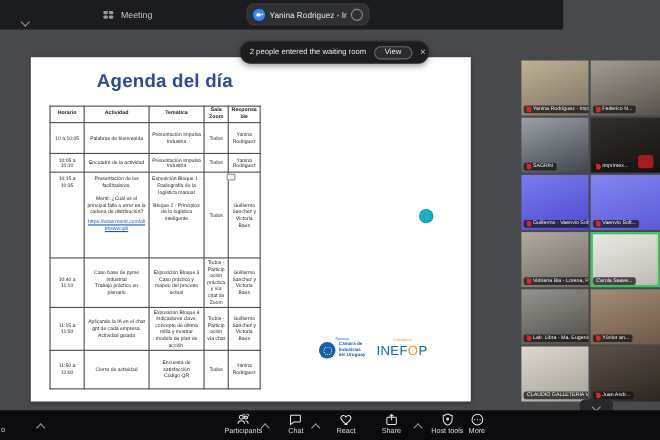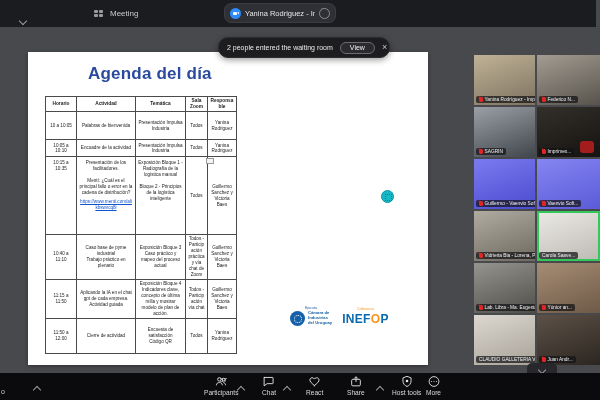--- a/index.html
+++ b/index.html
@@ -1,18 +1,18 @@
 <!DOCTYPE html>
 <html><head>
 <meta charset="utf-8">
 <style>
   html,body{margin:0;padding:0;}
   body{width:600px;height:400px;position:relative;overflow:hidden;background:#47494d;font-family:"Liberation Sans",sans-serif;-webkit-font-smoothing:antialiased;}
   
-  .topbar{position:absolute;left:0;top:0;width:596px;height:27px;background:#1b1c20;display:flex;align-items:center;}
+  .topbar{position:absolute;left:0;top:0;width:512px;height:27px;background:#1b1c20;display:flex;align-items:center;}
   .win-chev{position:absolute;left:20px;top:10px;width:7px;height:7px;}
   .chev{display:inline-block;width:5px;height:5px;border-right:1.4px solid #9a9b9f;border-bottom:1.4px solid #9a9b9f;transform:rotate(45deg);}
   .chev.up{transform:rotate(-135deg);}
   .tab-meeting{position:absolute;left:86px;top:4px;height:19px;display:flex;align-items:center;gap:6px;padding:0 8px;border-radius:6px;}
   .tab-meeting .glabel{color:#c9cacd;font-size:8px;}
   .gallery-ico{width:10px;height:8px;display:grid;grid-template-columns:4px 4px;grid-template-rows:3px 3px;gap:1px;}
   .gallery-ico i{background:#9a9b9f;border-radius:1px;}
   .tab-active{position:absolute;left:224px;top:3px;width:112px;height:20px;background:#2f3035;border:1px solid #3c3d42;border-radius:7px;display:flex;align-items:center;gap:4px;padding:0 5px;box-sizing:border-box;}
   .zoom-ico{width:11px;height:11px;border-radius:50%;background:#2d8cff;position:relative;flex:none;}
   .zoom-ico::before{content:"";position:absolute;left:2.5px;top:4px;width:4px;height:3px;background:#fff;border-radius:1px;}
@@ -41,21 +41,21 @@
   .comment-marker{position:absolute;width:6px;height:4px;border:0.5px solid #999;background:#f4f4f4;}
   
   .logos{position:absolute;left:262px;top:254px;display:flex;align-items:flex-end;gap:10px;}
   .logo-col{display:flex;flex-direction:column;align-items:center;gap:1px;}
   .logo-tag{font-size:3.6px;color:#1b5fa8;}
   .logo-tag.orange{color:#f7941d;}
   .ciu-row{display:flex;align-items:center;gap:3px;}
   .ciu-emblem{width:15px;height:15px;border-radius:50%;background:#1560a8;position:relative;flex:none;}
   .ciu-emblem::before{content:"";position:absolute;left:3.5px;top:3.5px;width:8px;height:8px;border:1.6px dotted #fff;border-radius:50%;box-sizing:border-box;}
   .ciu-text{font-size:4.2px;font-weight:700;color:#1560a8;line-height:1.15;white-space:pre-line;text-align:left;}
-  .inefop-word{font-size:12px;font-weight:700;letter-spacing:.3px;color:#0a6ab0;}
+  .inefop-word{font-size:12px;font-weight:400;letter-spacing:.3px;color:#0a6ab0;}
   .inefop-word .o{color:#f7941d;}
   
   .pointer{position:absolute;left:369px;top:151px;width:36px;height:36px;border-radius:50%;background:radial-gradient(circle,rgba(255,255,255,.6) 0%,rgba(255,255,255,.25) 45%,rgba(255,255,255,0) 70%);z-index:25;}
   .pointer .dot{position:absolute;left:11.5px;top:11.5px;width:13px;height:13px;border-radius:50%;background:#17b8c8;border:1px solid #0e97a5;box-sizing:border-box;}
   .pointer .dot::before{content:"";position:absolute;left:3px;top:3px;width:5px;height:5px;border:1px dotted #0b7d89;border-radius:1px;}
   
   .strip{position:absolute;left:474px;top:28px;width:126px;height:310px;display:grid;grid-template-columns:61px 63px;grid-auto-rows:50px;gap:2px;}
   .tile{position:relative;background:linear-gradient(160deg,var(--bg1,#888) 0%,var(--bg2,#555) 100%);overflow:hidden;}
   .tile.active{outline:2px solid #35c75a;outline-offset:-2px;}
   .person{position:absolute;left:50%;transform:translateX(-50%);bottom:6px;width:28px;}

